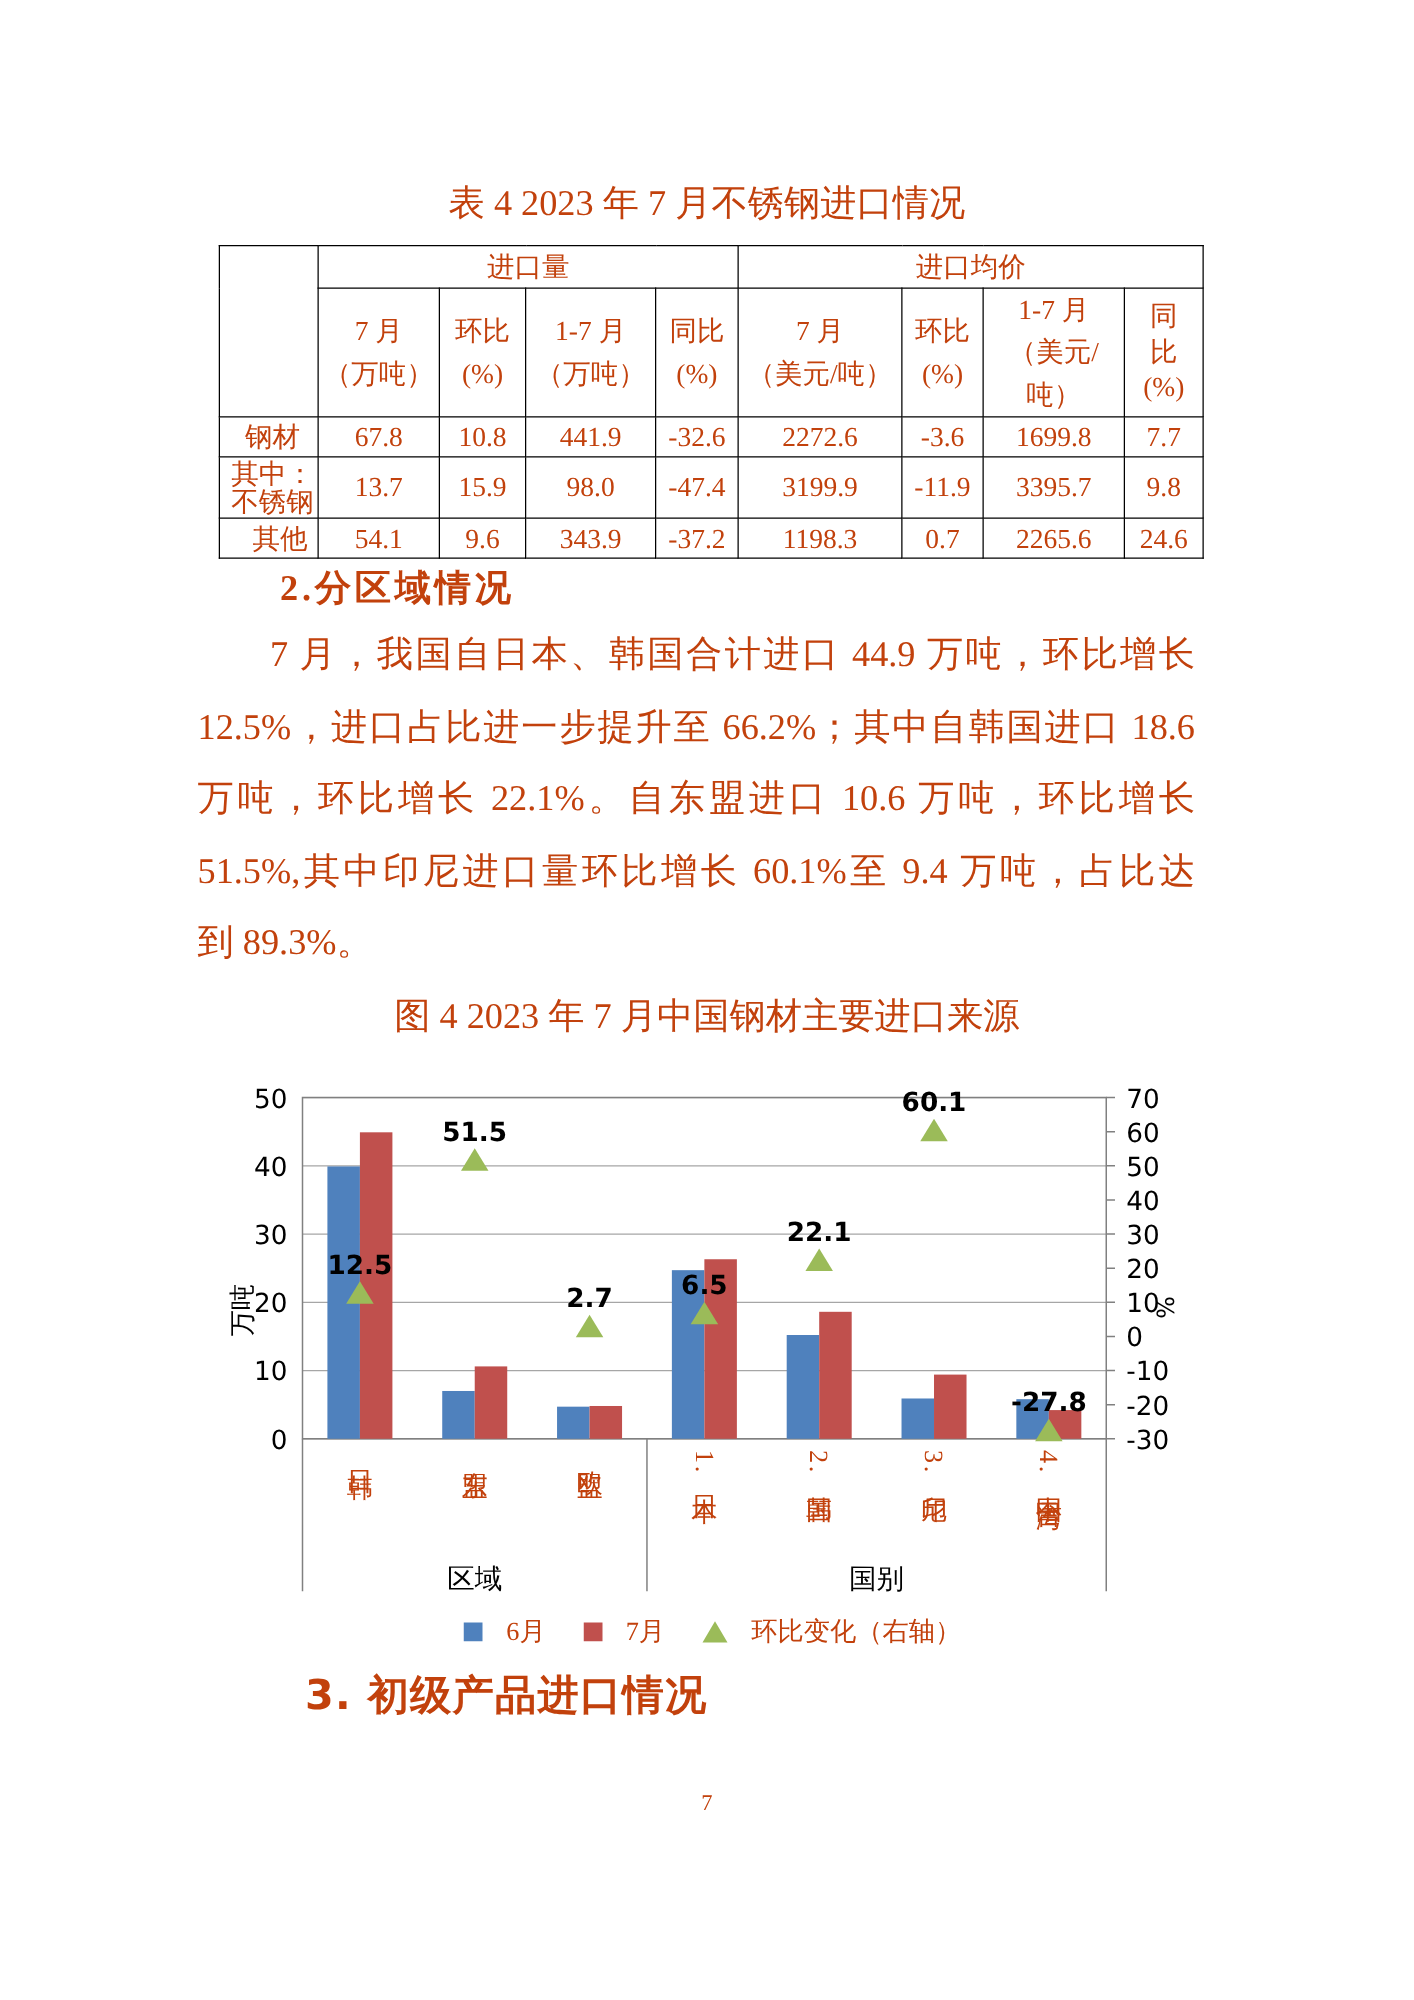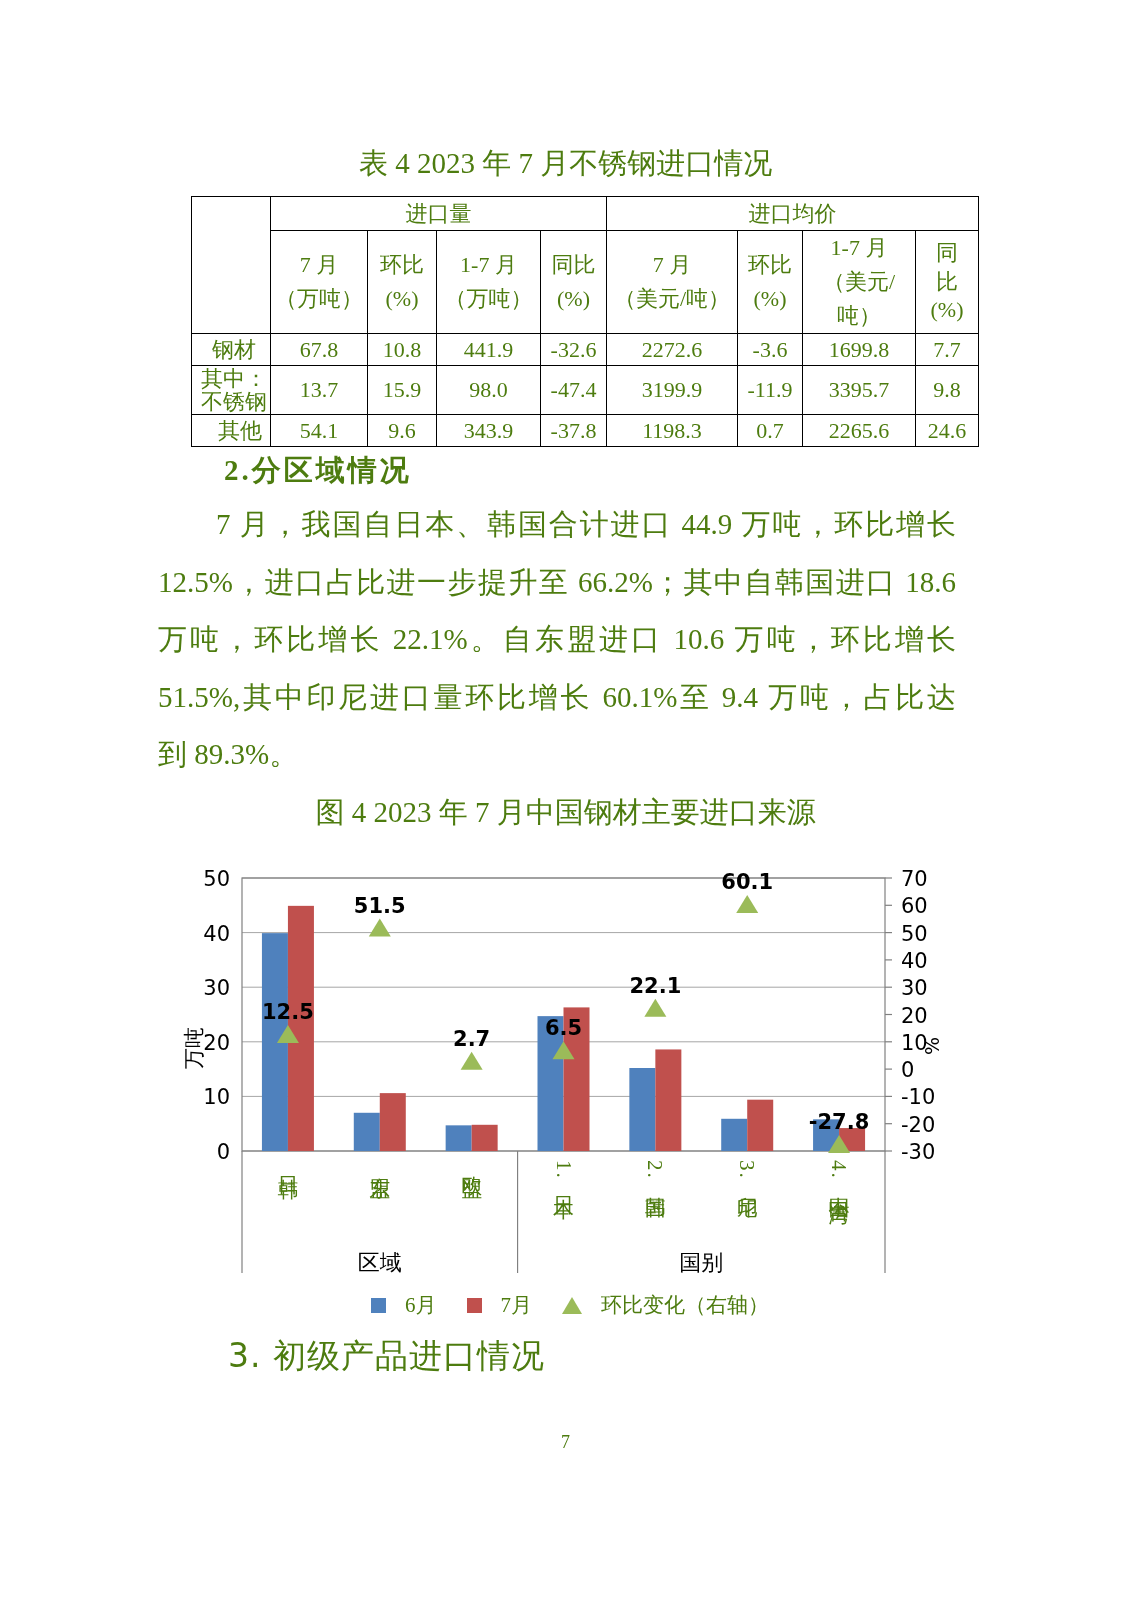--- a/index.html
+++ b/index.html
@@ -1,41 +1,41 @@
 <!DOCTYPE html>
 <html><head>
 <meta charset="utf-8">
 <style>
   html,body{margin:0;padding:0;background:#ffffff;}
   #page{
     position:relative;width:1066px;height:1600px;background:#ffffff;overflow:hidden;
-    font-family:"Liberation Serif","DejaVu Serif",serif;color:#4d7c0f;
+    font-family:"Liberation Serif","DejaVu Serif",serif;color:#c2410c;
   }
   
   .doc-title{
     position:absolute;top:146px;left:0;width:1131px;text-align:center;
     font-size:29px;line-height:34px;
   }
   .heading-2{
     position:absolute;top:451px;left:224px;font-size:29px;font-weight:bold;
     letter-spacing:3px;
   }
   .heading-3{
-    position:absolute;top:1334px;left:228px;font-size:33px;font-weight:normal;
+    position:absolute;top:1334px;left:244px;font-size:33px;font-weight:bold;
     font-family:"DejaVu Sans","Liberation Sans",sans-serif;letter-spacing:1px;
   }
   .chart-title{
     position:absolute;top:793px;left:0;width:1131px;text-align:center;font-size:29px;
   }
   .page-number{
     position:absolute;top:1432px;left:0;width:1131px;text-align:center;font-size:18px;
   }
   
   table.import-table{
-    position:absolute;left:191px;top:196px;width:787px;
+    position:absolute;left:175px;top:196px;width:787px;
     border-collapse:collapse;table-layout:fixed;
   }
   table.import-table td{
     border:1.5px solid #000;text-align:center;vertical-align:middle;
     font-size:22px;padding:0;overflow:hidden;
   }
   td.grouphead{height:33px;font-size:23px;}
   td.colhead{height:87px;white-space:pre-line;line-height:1.55;font-size:21px;}
   td.colhead.vhead{line-height:1.3;}
   td.rowlabel{white-space:pre-line;font-size:23px;line-height:1.05;}
@@ -141,21 +141,21 @@
           <td class="datacell">3199.9</td>
           <td class="datacell">-11.9</td>
           <td class="datacell">3395.7</td>
           <td class="datacell">9.8</td>
         </tr>
         <tr class="data-row-2">
           <td class="rowlabel right">其他</td>
           <td class="datacell">54.1</td>
           <td class="datacell">9.6</td>
           <td class="datacell">343.9</td>
-          <td class="datacell">-37.8</td>
+          <td class="datacell">-37.2</td>
           <td class="datacell">1198.3</td>
           <td class="datacell">0.7</td>
           <td class="datacell">2265.6</td>
           <td class="datacell">24.6</td>
         </tr>
       </tbody>
   </table>
 
   <div class="heading-2">2.分区域情况</div>
 

